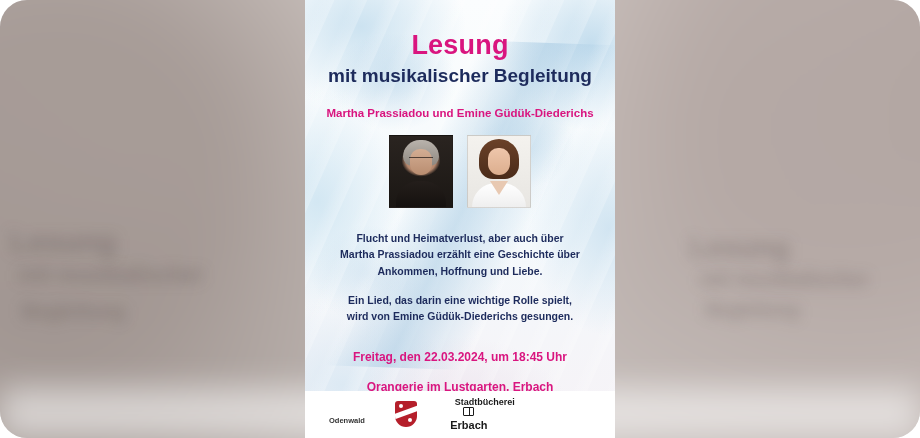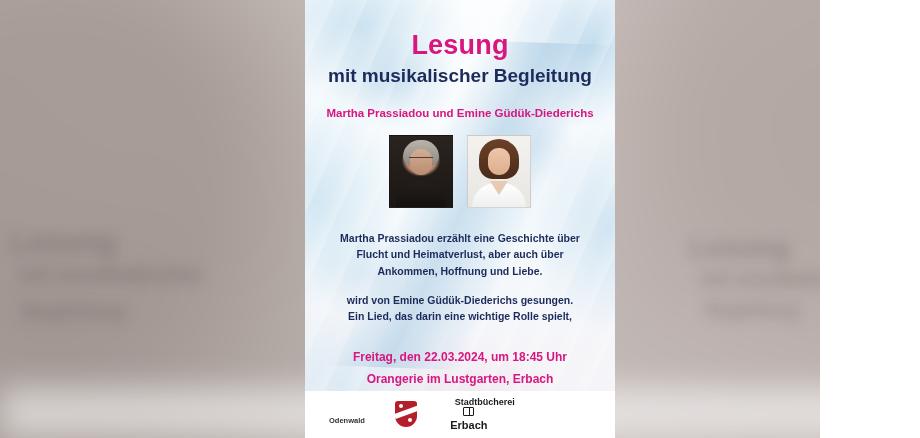--- a/index.html
+++ b/index.html
@@ -10,23 +10,24 @@
   body {
     width: 920px;
     height: 438px;
     overflow: hidden;
     font-family: "Liberation Sans", sans-serif;
   }
 
   
   .stage {
     position: relative;
-    width: 820px;
+    width: 920px;
     height: 438px;
     overflow: hidden;
+    border-radius: 27px;
   }
 
   
   .bg-blur {
     position: absolute;
     inset: 0;
     overflow: hidden;
     background: #e9e6e4;
   }
   .bg-blur .bgimg {
@@ -224,21 +225,21 @@
     color: #1d2b5c;
     line-height: 1.55;
   }
   .when {
     margin-top: 26px;
     font-size: 12px;
     font-weight: bold;
     color: #d9157f;
   }
   .where {
-    margin-top: 8px;
+    margin-top: 16px;
     font-size: 12px;
     font-weight: bold;
     color: #d9157f;
   }
   .free {
     margin-top: 24px;
     font-size: 9.5px;
     color: #1d2b5c;
   }
   .register {
@@ -387,28 +388,28 @@
         </div>
         <div class="portrait p2">
           <div class="hair"></div>
           <div class="face"></div>
           <div class="body"></div>
           <div class="collar"></div>
         </div>
       </div>
 
       <div class="desc">
+        <div>Flucht und Heimatverlust, aber auch über</div>
         <div>Martha Prassiadou erzählt eine Geschichte über</div>
-        <div>Flucht und Heimatverlust, aber auch über</div>
         <div>Ankommen, Hoffnung und Liebe.</div>
       </div>
 
       <div class="desc2">
+        <div>Ein Lied, das darin eine wichtige Rolle spielt,</div>
         <div>wird von Emine Güdük-Diederichs gesungen.</div>
-        <div>Ein Lied, das darin eine wichtige Rolle spielt,</div>
       </div>
 
       <div class="when">Freitag, den 22.03.2024, um 18:45 Uhr</div>
       <div class="where">Orangerie im Lustgarten, Erbach</div>
 
       <div class="free">Der Eintritt ist frei</div>
       <div class="register"><span>Voranmeldung unter </span><span class="mail">stadtbuecherei@erbach.de</span></div>
 
     </div>
 

